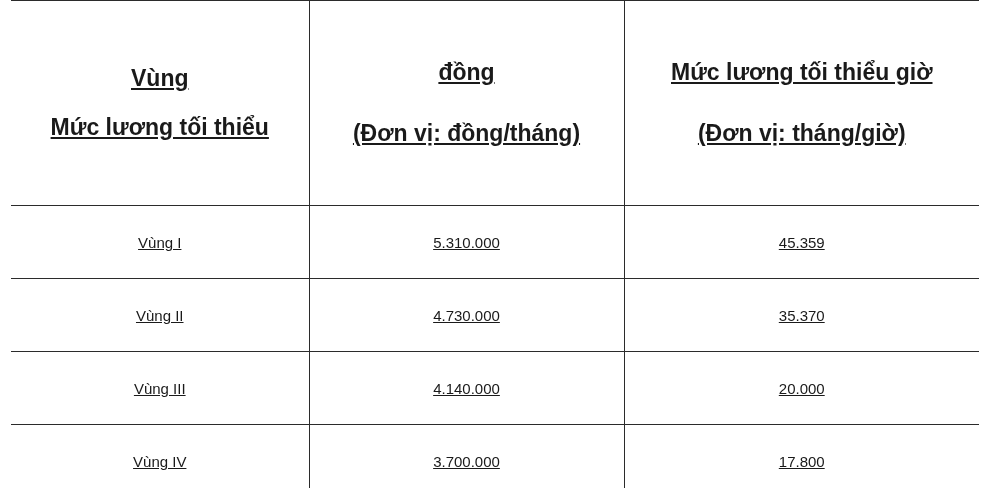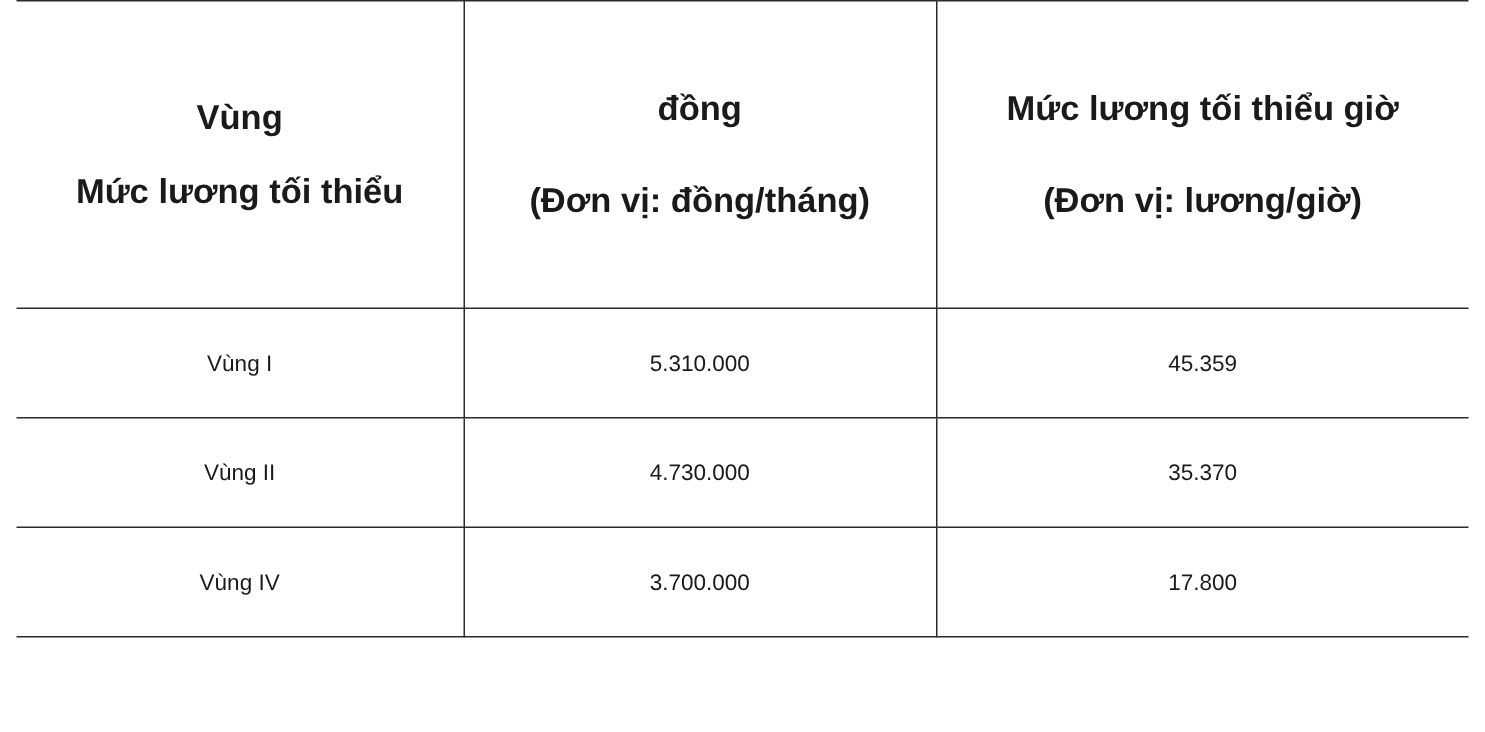--- a/index.html
+++ b/index.html
@@ -12,20 +12,21 @@
     height: 488px;
     font-family: "Liberation Sans", sans-serif;
     color: #1a1a1a;
     overflow: hidden;
   }
   .sheet {
     width: 990px;
     height: 488px;
     position: relative;
     background: #ffffff;
+    text-decoration: underline;
   }
   table.wage-table {
     border-collapse: collapse;
     width: 968px;
     margin: 0 0 0 11px;
     table-layout: fixed;
   }
   table.wage-table col.c1 { width: 298px; }
   table.wage-table col.c2 { width: 315px; }
   table.wage-table col.c3 { width: 355px; }
@@ -80,35 +81,40 @@
           <span class="hdr-line">Mức lương tối thiểu</span>
         </th>
         <th>
           <span class="hdr-line">đồng</span>
           <span class="hdr-gap"></span>
           <span class="unit">(Đơn vị: đồng/tháng)</span>
         </th>
         <th>
           <span class="hdr-line">Mức lương tối thiểu giờ</span>
           <span class="hdr-gap"></span>
-          <span class="unit">(Đơn vị: lương/giờ)</span>
+          <span class="unit">(Đơn vị: tháng/giờ)</span>
         </th>
       </tr>
     </thead>
     <tbody>
       <tr>
         <td>Vùng I</td>
         <td>5.310.000</td>
         <td>45.359</td>
       </tr>
       <tr>
         <td>Vùng II</td>
         <td>4.730.000</td>
         <td>35.370</td>
       </tr>
       <tr>
+        <td>Vùng III</td>
+        <td>4.140.000</td>
+        <td>20.000</td>
+      </tr>
+      <tr>
         <td>Vùng IV</td>
         <td>3.700.000</td>
         <td>17.800</td>
       </tr>
     </tbody>
   </table>
 </div>
 
 </body></html>

